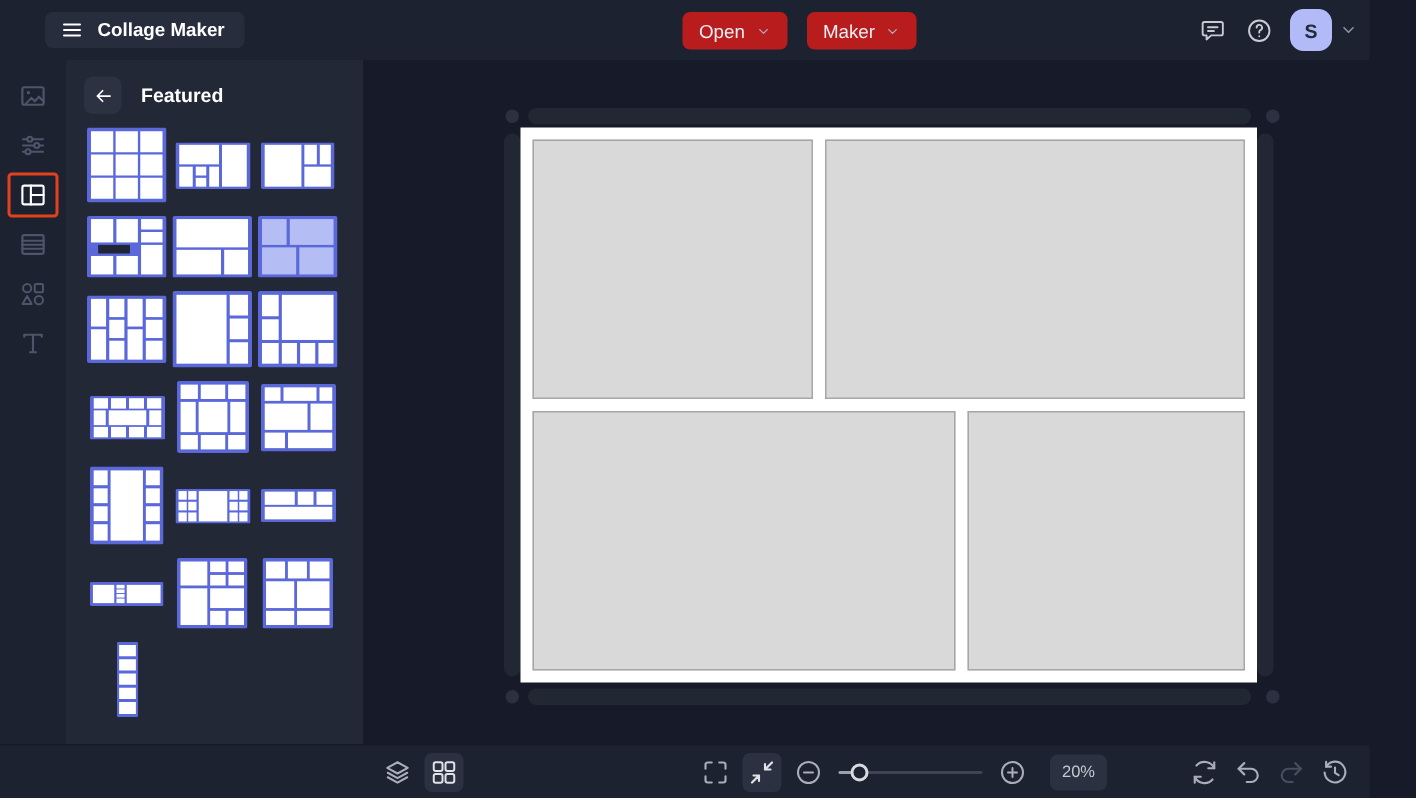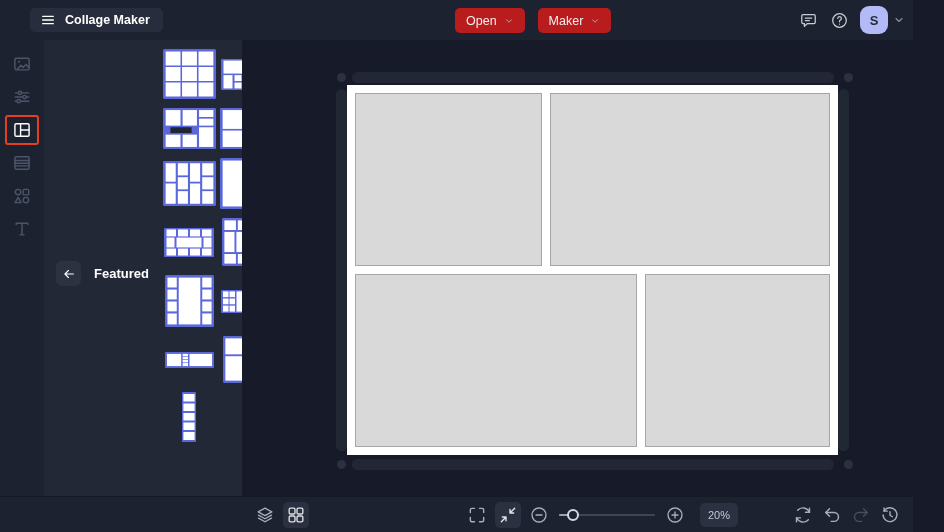--- a/index.html
+++ b/index.html
@@ -29,21 +29,21 @@
     display:flex;align-items:center;justify-content:center;cursor:pointer;padding:0;}
 
   
   .middle{flex:1;display:flex;min-height:0;}
   .rail{width:44px;background:#1d2230;display:flex;flex-direction:column;
     align-items:center;padding-top:9px;gap:3px;flex:0 0 44px;}
   .rail-item{width:34px;height:30px;display:flex;align-items:center;justify-content:center;
     color:#4d5669;border:2px solid transparent;border-radius:3px;cursor:pointer;}
   .rail-item.selected{color:#ffffff;border-color:#e5401d;}
 
-  .panel{width:198px;flex:0 0 198px;background:#232837;display:flex;flex-direction:row;}
+  .panel{width:198px;flex:0 0 198px;background:#232837;display:flex;flex-direction:column;}
   .panel-header{display:flex;align-items:center;gap:13px;padding:11px 0 0 12px;}
   .back-btn{width:25px;height:25px;border-radius:6px;background:#2c3242;border:none;
     color:#fff;display:flex;align-items:center;justify-content:center;cursor:pointer;padding:0;}
   .panel-title{color:#fff;font-size:13px;font-weight:700;}
   .thumbs{padding:9px 0 0 12px;overflow:hidden;}
   .thumb-row{display:grid;grid-template-columns:57px 57px 57px;align-items:center;
     justify-items:center;margin-bottom:9px;}
   .thumb{display:block;cursor:pointer;}
 
   .canvas-area{flex:1;background:#171b29;position:relative;min-width:0;}

